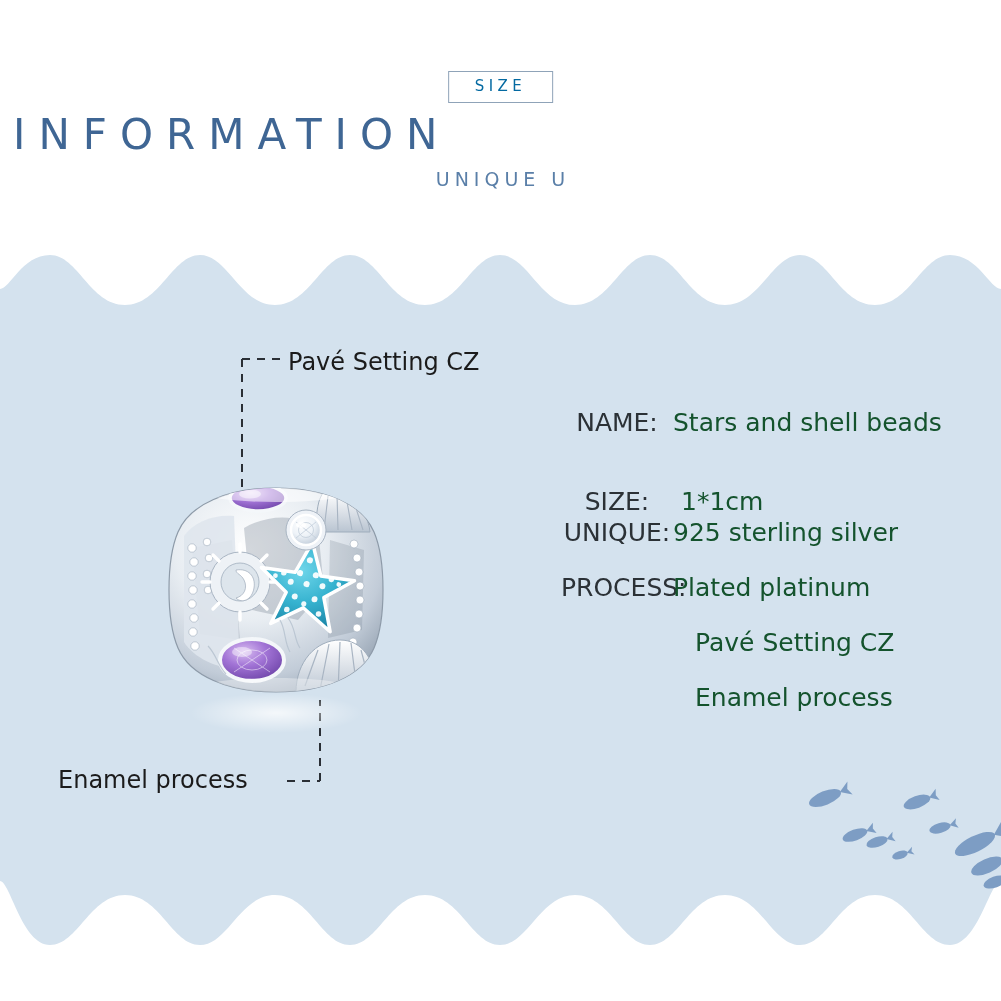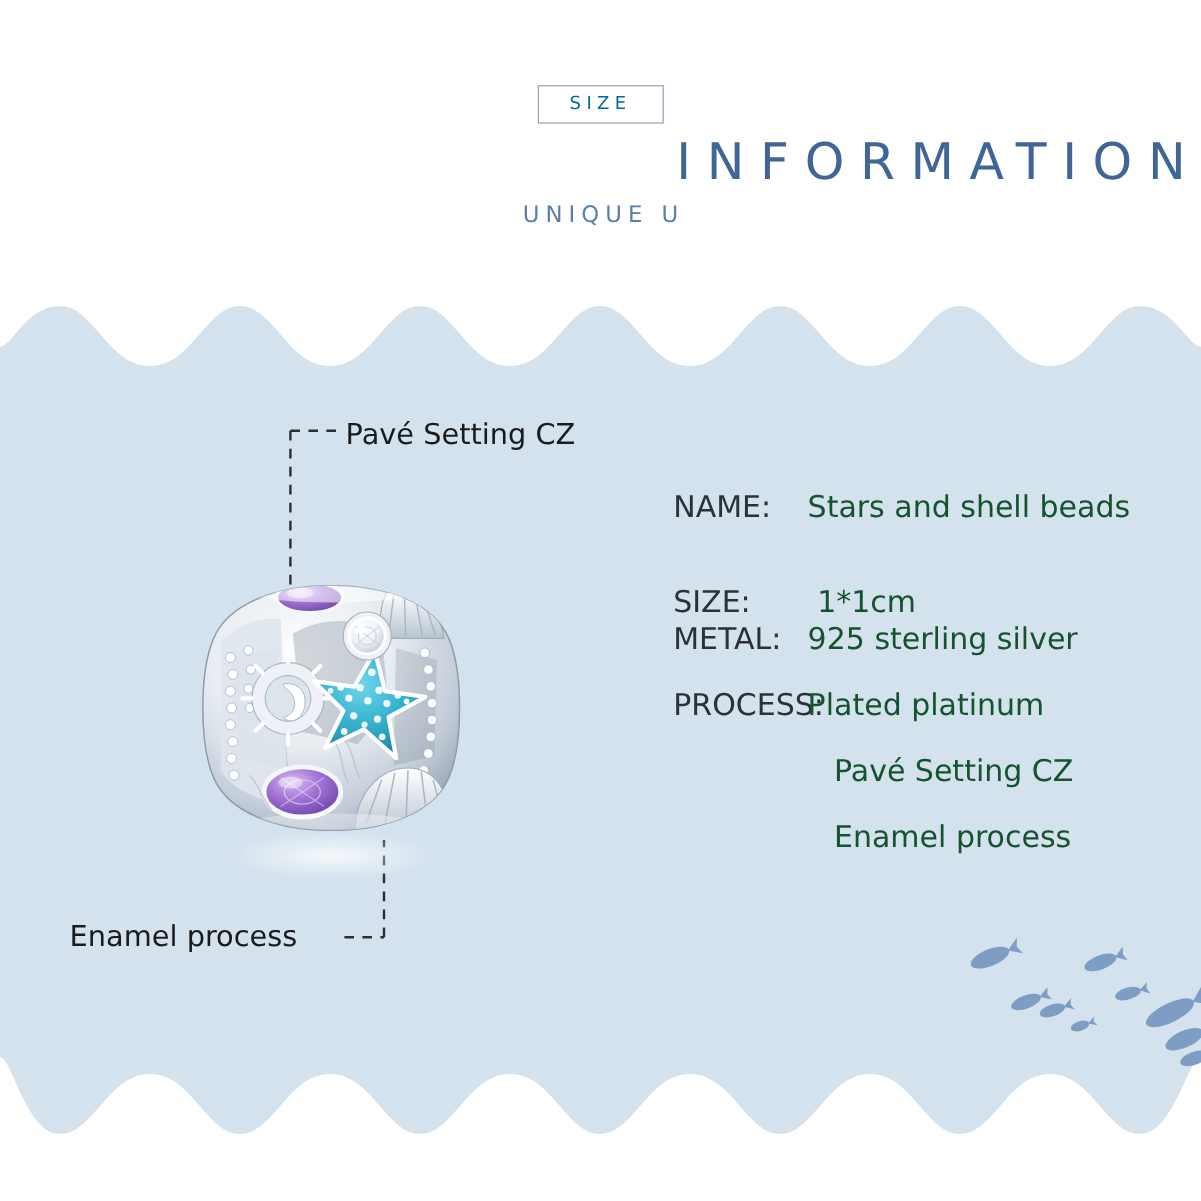--- a/index.html
+++ b/index.html
@@ -41,21 +41,21 @@
     letter-spacing: 4.5px;
     color: #0369a1;
     line-height: 1;
     white-space: nowrap;
   }
   .info-title {
     position: absolute;
     left: 0;
     top: 114px;
     width: 1001px;
-    text-align: right;
+    text-align: left;
     font-size: 42px;
     letter-spacing: 13px;
     color: #3f6694;
     line-height: 1;
     text-indent: 13px;
     white-space: nowrap;
   }
   .info-sub {
     position: absolute;
     left: 0;
@@ -119,20 +119,21 @@
     top: 0;
     overflow: visible;
   }
 
   
   .spec-list {
     position: absolute;
     left: 561px;
     top: 410px;
     width: 430px;
+    text-align: center;
   }
   .spec-row {
     display: flex;
     align-items: baseline;
     height: 55px;
   }
   .spec-label {
     width: 112px;
     flex: 0 0 112px;
     font-size: 25px;
@@ -483,21 +484,21 @@
         <div class="spec-value">Stars and shell beads</div>
       </div>
 
 
       <div class="spec-row">
         <div class="spec-label">SIZE:</div>
         <div class="spec-value indent">1*1cm</div>
       </div>
 
       <div class="spec-row">
-        <div class="spec-label">METAL:</div>
+        <div class="spec-label">UNIQUE:</div>
         <div class="spec-value">925 sterling silver</div>
       </div>
 
       <div class="spec-row">
         <div class="spec-label">PROCESS:</div>
         <div class="spec-value">Plated platinum</div>
       </div>
 
       <div class="spec-cont">
         <div class="spec-label">PROCESS:</div>

